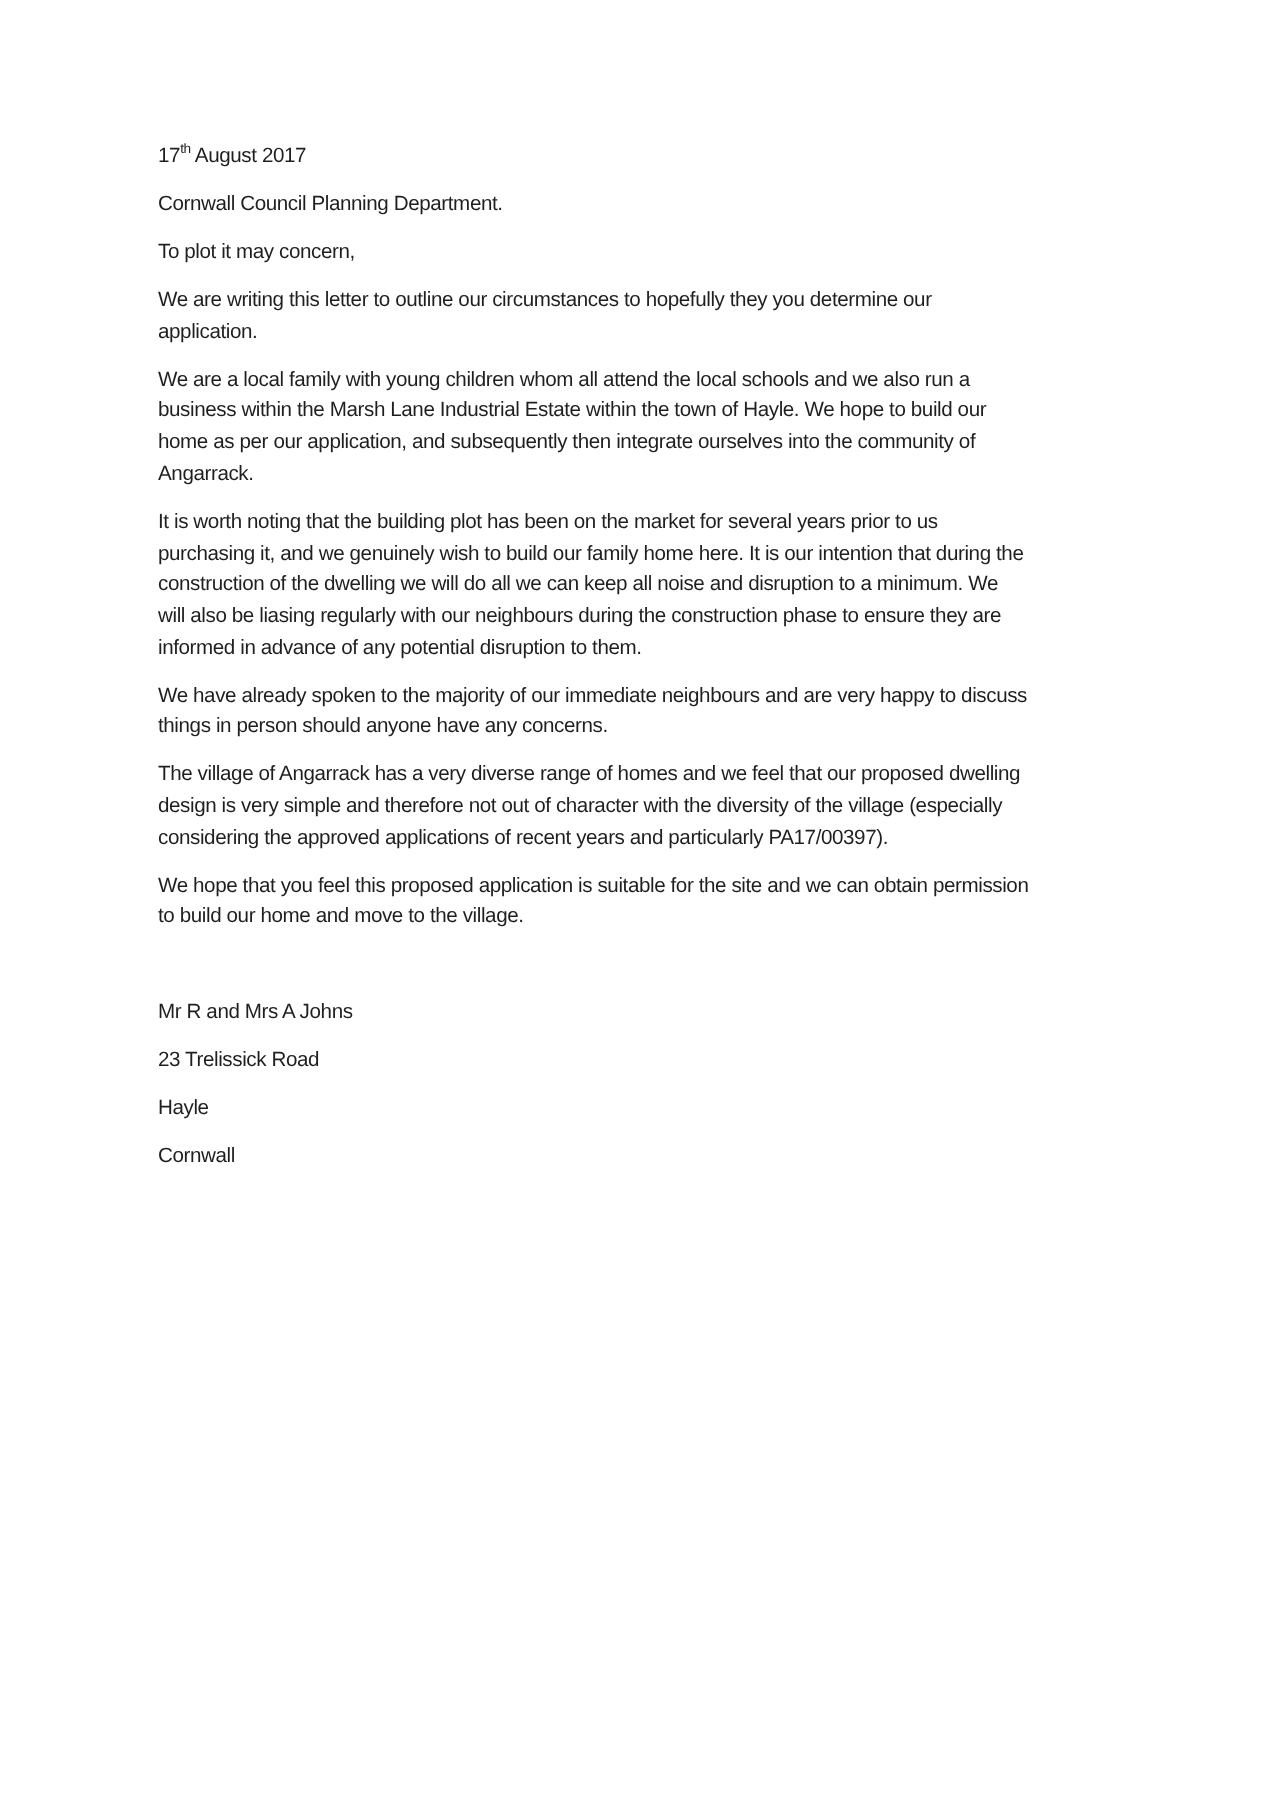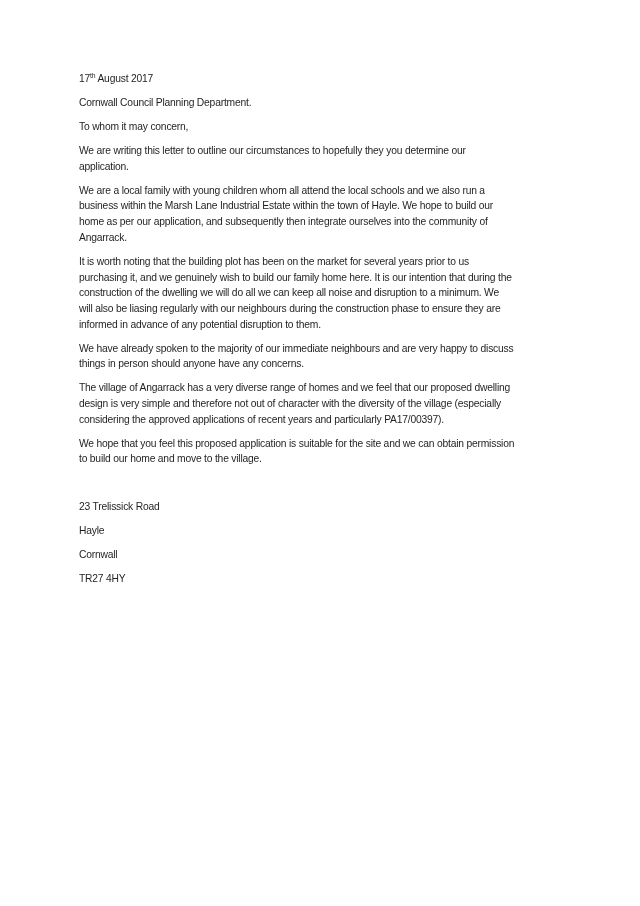--- a/index.html
+++ b/index.html
@@ -48,21 +48,21 @@
 </head>
 <body>
 
 <div class="page">
   <div class="letter">
 
     <p class="date-line"><span>17</span><span class="ordinal">th</span><span> August 2017</span></p>
 
     <p class="para">Cornwall Council Planning Department.</p>
 
-    <p class="para">To whom it may concern,</p>
+    <p class="para">To plot it may concern,</p>
 
     <p class="para">We are writing this letter to outline our circumstances to hopefully they you determine our
 application.</p>
     <p class="para">We are a local family with young children whom all attend the local schools and we also run a
 business within the Marsh Lane Industrial Estate within the town of Hayle. We hope to build our
 home as per our application, and subsequently then integrate ourselves into the community of
 Angarrack.</p>
     <p class="para">It is worth noting that the building plot has been on the market for several years prior to us
 purchasing it, and we genuinely wish to build our family home here. It is our intention that during the
 construction of the dwelling we will do all we can keep all noise and disruption to a minimum. We
@@ -72,19 +72,19 @@
 things in person should anyone have any concerns.</p>
     <p class="para">The village of Angarrack has a very diverse range of homes and we feel that our proposed dwelling
 design is very simple and therefore not out of character with the diversity of the village (especially
 considering the approved applications of recent years and particularly PA17/00397).</p>
     <p class="para">We hope that you feel this proposed application is suitable for the site and we can obtain permission
 to build our home and move to the village.</p>
 
 
     <div class="sig-space"></div>
 
+    <p class="para">Mr R and Mrs A Johns</p>
     <p class="para">23 Trelissick Road</p>
     <p class="para">Hayle</p>
     <p class="para">Cornwall</p>
-    <p class="para">TR27 4HY</p>
 
   </div>
 </div>
 
 </body></html>

